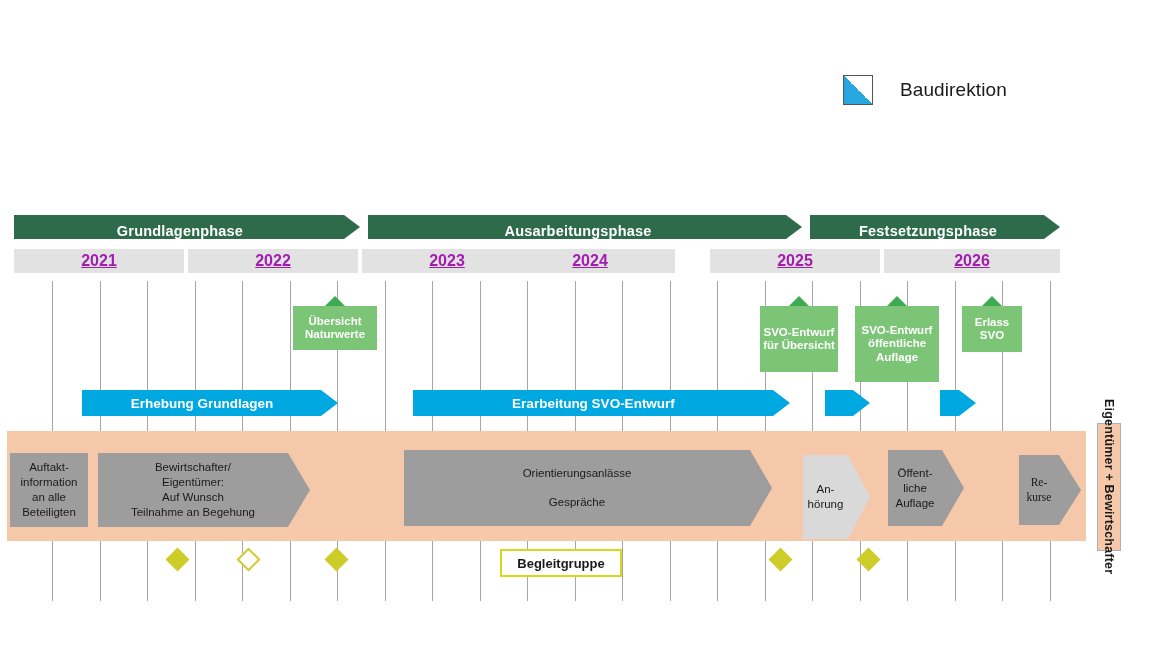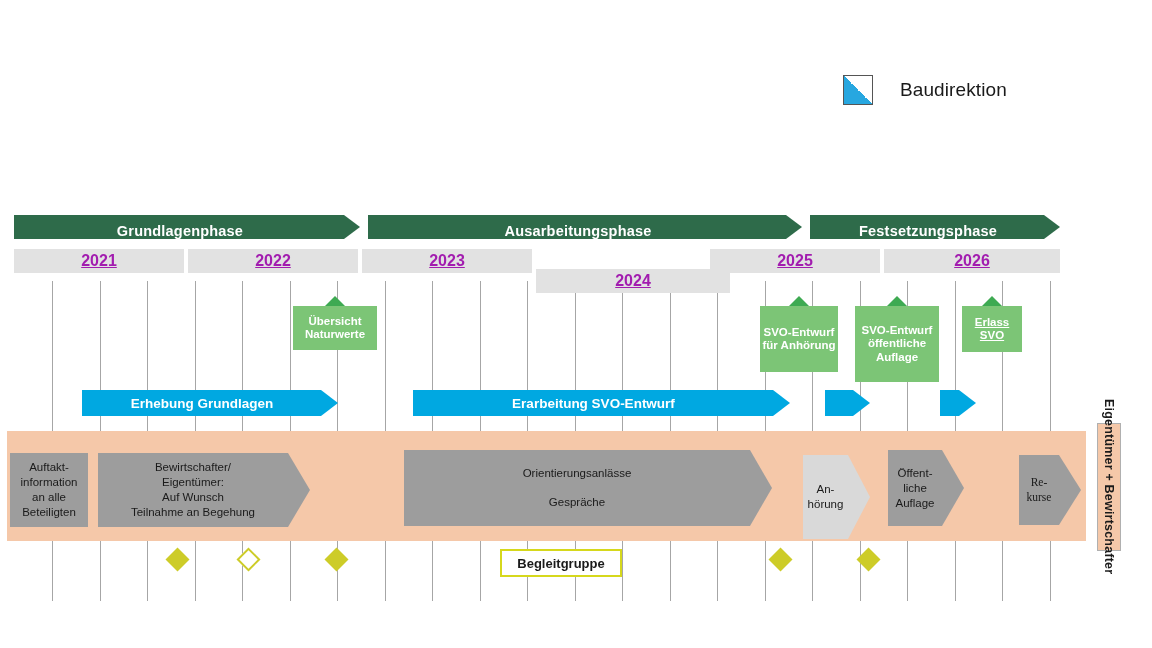--- a/index.html
+++ b/index.html
@@ -148,41 +148,41 @@
       </div>
       <div class="phase arrow" style="left: 810px; width: 250px; top: 215px; background: rgb(46, 107, 74);">
         <span>Festsetzungsphase</span>
       </div>
     </div>
 
   <div id="years-layer">
       <div class="year" style="left: 14px; width: 170px;">2021</div>
       <div class="year" style="left: 188px; width: 170px;">2022</div>
       <div class="year" style="left: 362px; width: 170px;">2023</div>
-      <div class="year" style="left: 536px; width: 194px; margin-top: 20px;">2024</div>
+      <div class="year" style="left: 505px; width: 170px;">2024</div>
       <div class="year" style="left: 710px; width: 170px;">2025</div>
       <div class="year" style="left: 884px; width: 176px;">2026</div>
     </div>
 
   <div id="milestones-layer">
       <div class="ms" style="left: 293px; top: 296px; width: 84px;">
         <div class="tri"></div>
         <div class="box" style="height: 44px;">Übersicht Naturwerte</div>
       </div>
       <div class="ms" style="left: 760px; top: 296px; width: 78px;">
         <div class="tri"></div>
-        <div class="box" style="height: 66px;">SVO-Entwurf für Anhörung</div>
+        <div class="box" style="height: 66px;">SVO-Entwurf für Übersicht</div>
       </div>
       <div class="ms" style="left: 855px; top: 296px; width: 84px;">
         <div class="tri"></div>
         <div class="box" style="height: 76px;">SVO-Entwurf öffentliche Auflage</div>
       </div>
       <div class="ms" style="left: 962px; top: 296px; width: 60px;">
         <div class="tri"></div>
-        <div class="box" style="height: 46px; text-decoration: underline;">Erlass SVO</div>
+        <div class="box" style="height: 46px;">Erlass SVO</div>
       </div>
     </div>
 
   <div id="blue-layer">
       <div class="blue" style="left: 82px; width: 256px; top: 390px;">
         <span>Erhebung Grundlagen</span>
       </div>
       <div class="blue" style="left: 413px; width: 377px; top: 390px;">
         <span>Erarbeitung SVO-Entwurf</span>
       </div>

